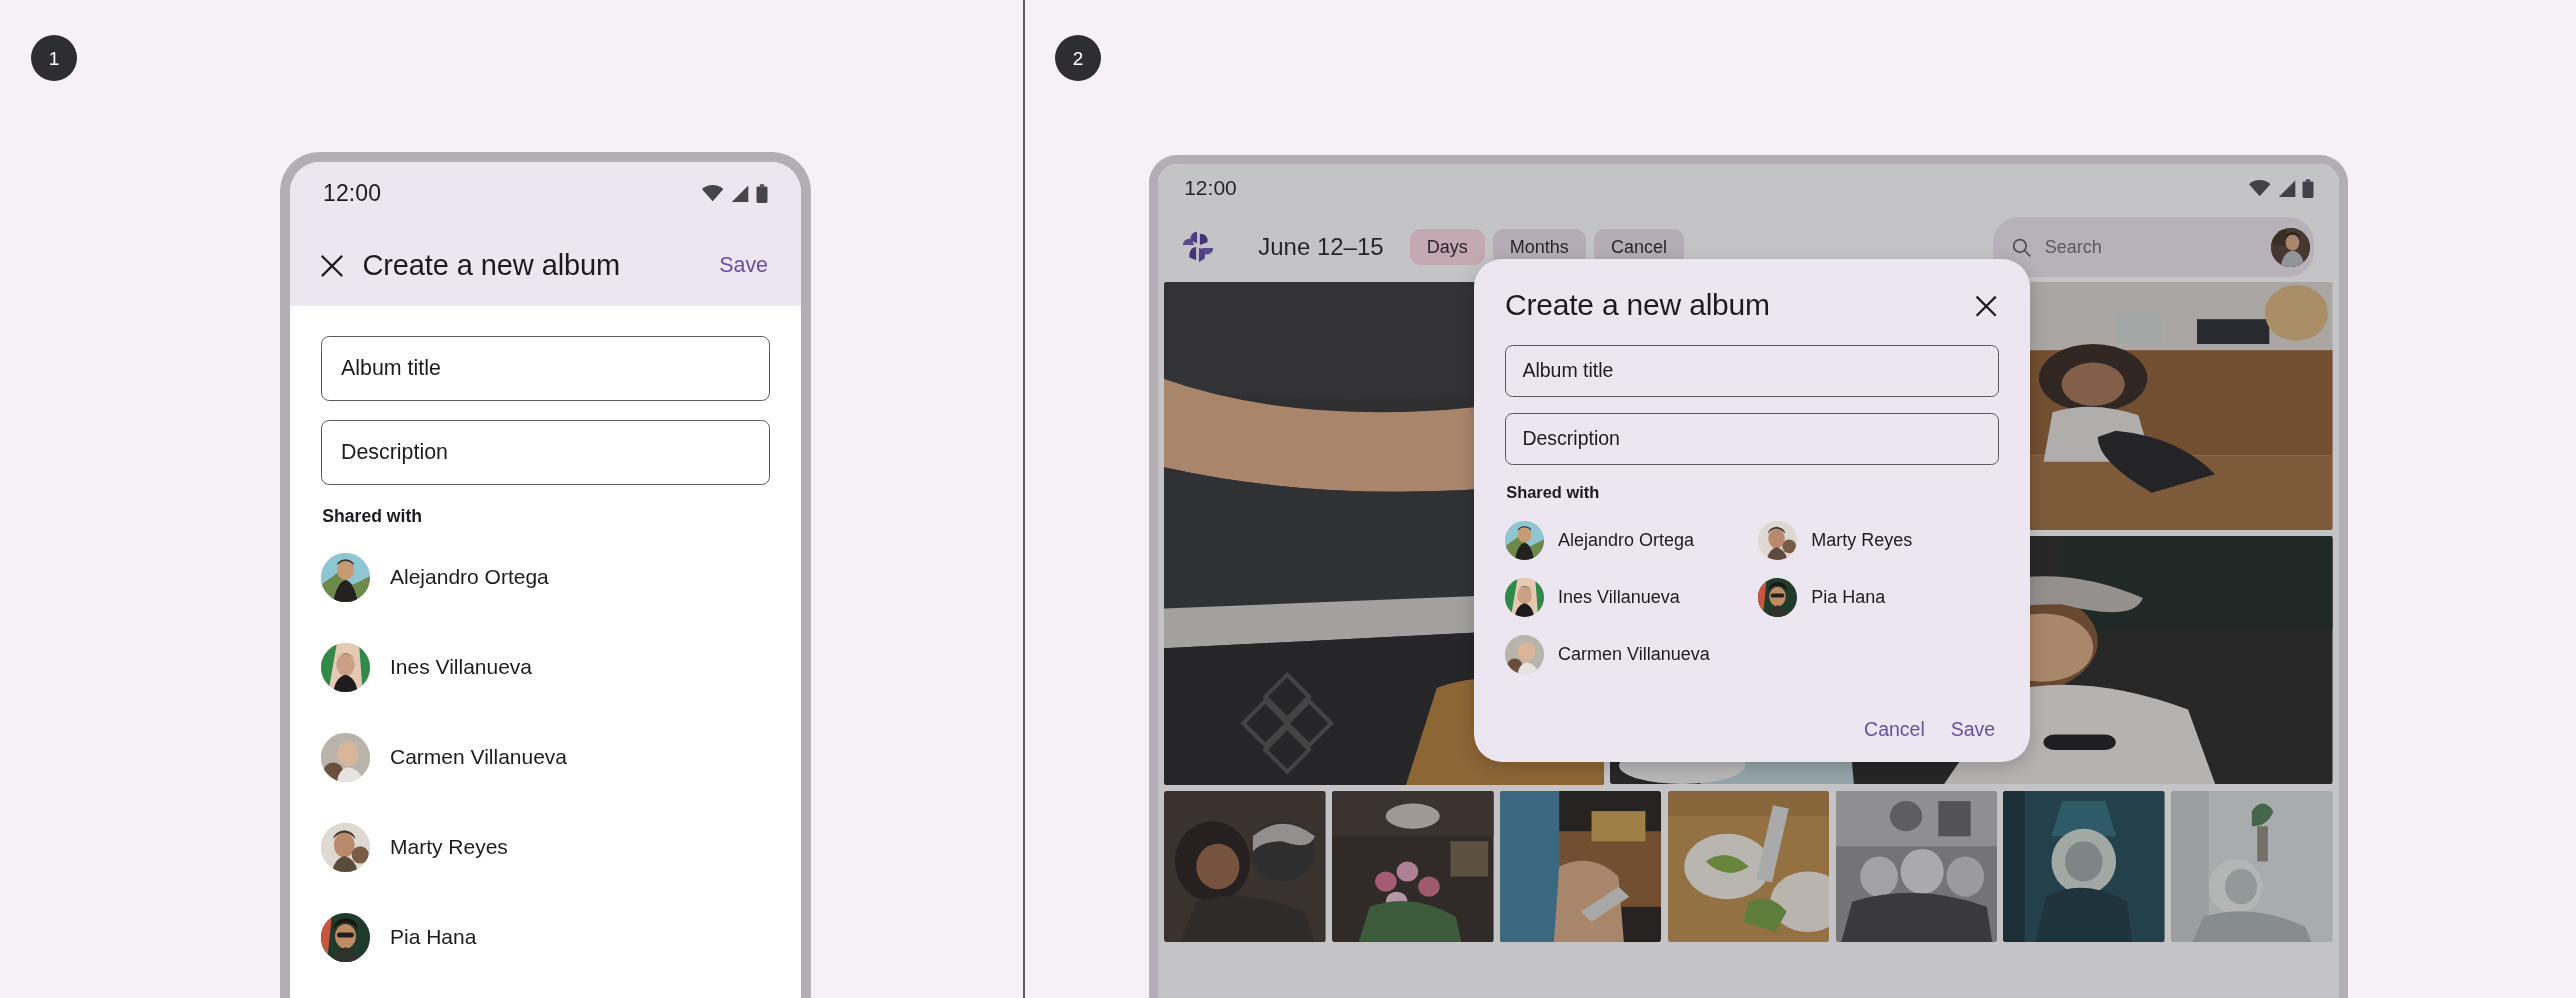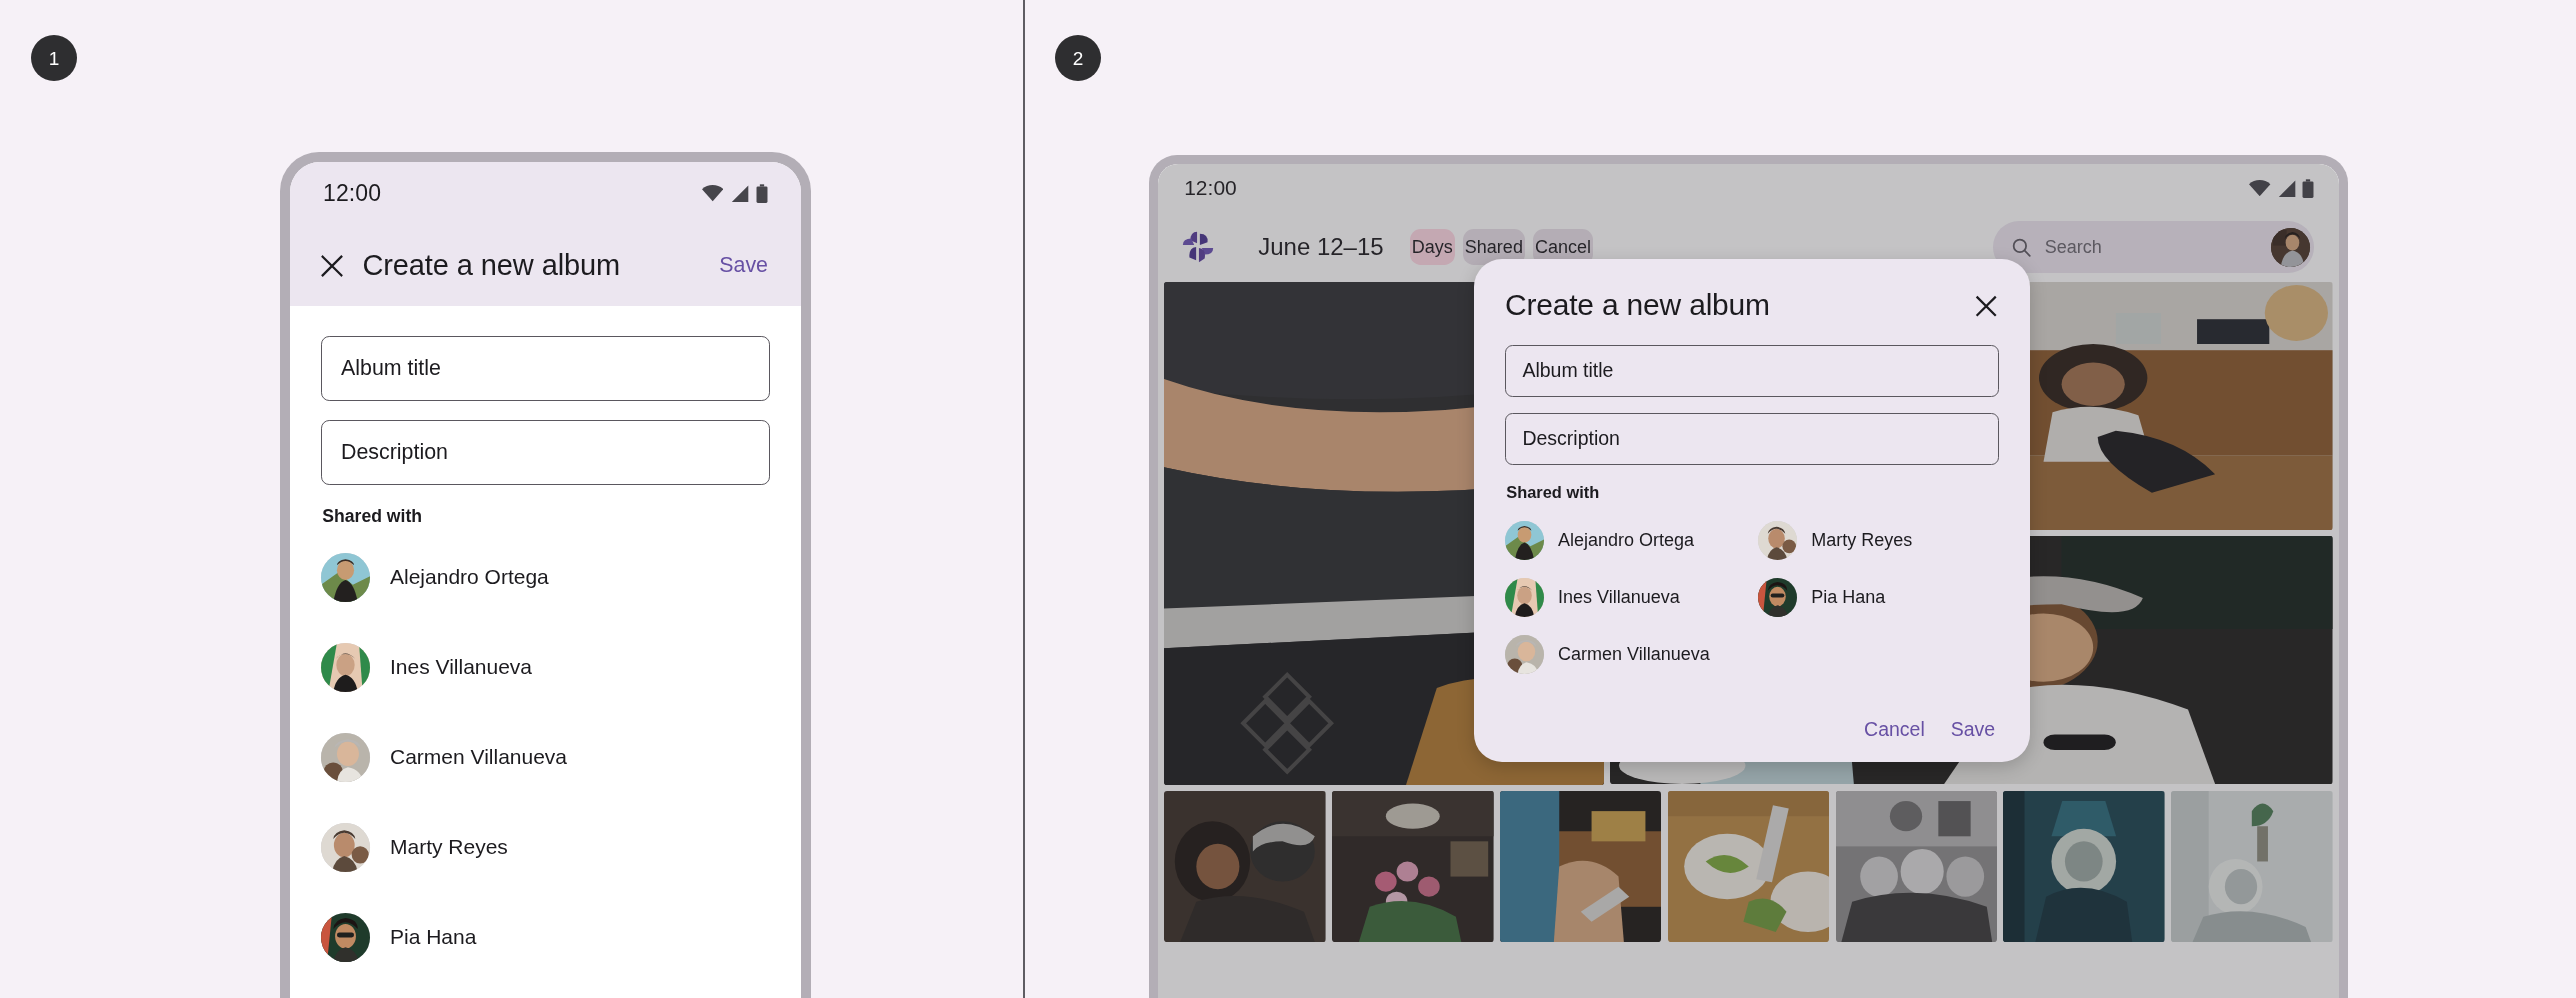--- a/index.html
+++ b/index.html
@@ -135,31 +135,31 @@
     height: 69px;
     display: flex; align-items: center;
     padding: 0 25px 0 21.4px;
     gap: 12px;
     background: #ffffff;
   }
   .logo-wrap { width: 38px; height: 38px; flex: 0 0 auto; margin-right: 29px; }
   .date-range { font-size: 24px; color: #1c1b1f; margin-right: 14px; white-space: nowrap; }
   .chips { display: flex; align-items: center; gap: 8.2px; }
   .chip {
-    height: 36px; padding: 0 2px;
+    height: 36px; padding: 0 17px;
     border-radius: 10.7px;
     display: flex; align-items: center;
     font-size: 18px; color: #1c1b1f;
     background: #e8e0e8; cursor: pointer;
     white-space: nowrap;
   }
   .chip.selected { background: #ffd8e4; }
   .search-bar {
     margin-left: auto;
-    height: 52px; width: 321px;
+    height: 60px; width: 321px;
     background: #ece6f0; border-radius: 26px;
     display: flex; align-items: center;
     padding: 0 3.8px 0 16.4px; gap: 12.6px;
     cursor: text;
   }
   .search-ico { width: 22.6px; height: 22.6px; flex: 0 0 auto; }
   .search-ph { font-size: 18px; color: #6a676f; flex: 1 1 auto; }
   .acct-avatar {
     width: 39px; height: 39px; border-radius: 50%;
     overflow: hidden; flex: 0 0 auto; background: #4a3b2e;
@@ -387,21 +387,21 @@
             <path d="M22 6 L22 18 L30 15 Q31 6 22 6Z" fill="#4a3490"></path>
             <path d="M36 21 L24 21 L27 28 Q36 28 36 21Z" fill="#6b52b5"></path>
             <path d="M18 20 L18 34 L11 31 Q10 21 18 20Z" fill="#4a3490"></path>
             <path d="M21 21 L21 36 L27 32 Q29 22 21 21Z" fill="#5b3f9e"></path>
             <path d="M4 18 L16 18 L13 11 Q4 11 4 18Z" fill="#6b52b5"></path>
           </svg>
         </div>
         <div class="date-range">June 12–15</div>
         <div class="chips">
           <div class="chip selected">Days</div>
-          <div class="chip">Shared</div>
+          <div class="chip">Months</div>
           <div class="chip">Cancel</div>
         </div>
         <div class="search-bar">
           <svg class="search-ico" viewBox="0 0 24 24">
             <circle cx="10.5" cy="10.5" r="6.6" fill="none" stroke="#5d5a62" stroke-width="1.9"></circle>
             <path d="M15.6 15.6 L21 21" stroke="#5d5a62" stroke-width="1.9" stroke-linecap="round"></path>
           </svg>
           <span class="search-ph">Search</span>
           <div class="acct-avatar">
             <svg viewBox="0 0 40 40">

